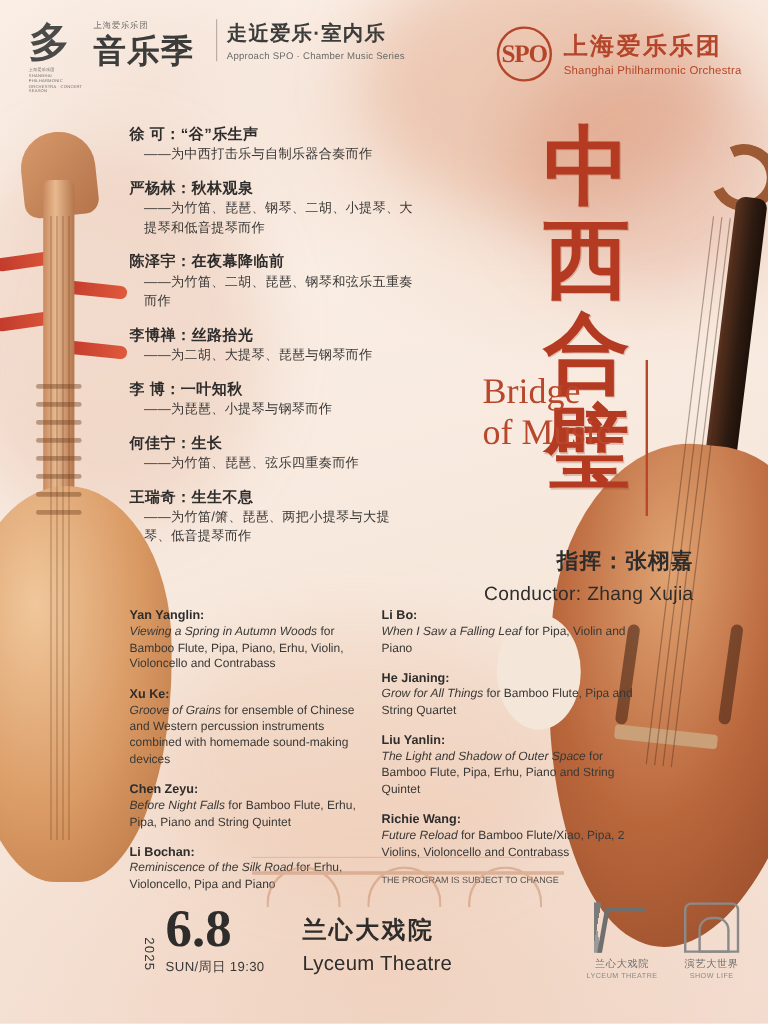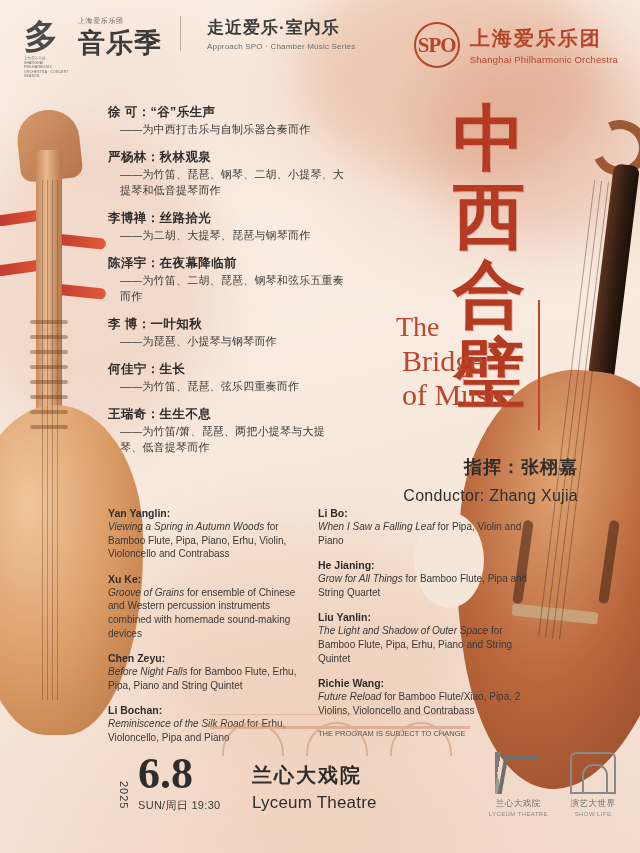--- a/index.html
+++ b/index.html
@@ -104,21 +104,21 @@
   .logo-left { position: absolute; left: 24px; top: 16px; display: flex; align-items: flex-start; gap: 8px; }
   .spo-mark {
     width: 46px; height: 50px; position: relative; flex: 0 0 auto;
   }
   .spo-mark .glyph {
     font-size: 34px; color: #4a4a48; line-height: 40px; font-weight: bold;
   }
   .spo-mark .sub { font-size: 3.4px; color: #6a6a68; line-height: 4.6px; letter-spacing: .2px; }
   .season-cn { font-size: 27px; font-weight: bold; color: #3c3c3a; letter-spacing: 1px; line-height: 30px; text-align: right; }
   .season-en-top { font-size: 7px; color: #6b6b69; letter-spacing: .6px; margin-bottom: 2px; }
-  .series-block { margin-left: 10px; padding-left: 26px; border-left: 1px solid rgba(90,60,45,0.35); }
+  .series-block { margin-left: 10px; padding-left: 8px; border-left: 1px solid rgba(90,60,45,0.35); }
   .series-cn { font-size: 17px; font-weight: bold; color: #3c3c3a; letter-spacing: 1px; }
   .series-en { font-size: 8px; color: #6b6b69; margin-top: 3px; letter-spacing: .2px; }
 
   .logo-right { position: absolute; right: 22px; top: 22px; display: flex; align-items: center; gap: 10px; }
   .spo-circle {
     width: 46px; height: 46px; border-radius: 50%;
     border: 2px solid #b4452a; color: #b4452a;
     display: flex; align-items: center; justify-content: center;
     font-family: "Liberation Serif", serif; font-size: 21px; font-weight: bold; letter-spacing: -1px;
   }
@@ -291,26 +291,26 @@
   <div class="program-cn">
     <div class="prog-item">
       <div class="prog-title">徐  可：“谷”乐生声</div>
       <div class="prog-desc">——为中西打击乐与自制乐器合奏而作</div>
     </div>
     <div class="prog-item">
       <div class="prog-title">严杨林：秋林观泉</div>
       <div class="prog-desc">——为竹笛、琵琶、钢琴、二胡、小提琴、大提琴和低音提琴而作</div>
     </div>
     <div class="prog-item">
+      <div class="prog-title">陈泽宇：在夜幕降临前</div>
+      <div class="prog-desc">——为竹笛、二胡、琵琶、钢琴和弦乐五重奏而作</div>
+    </div>
+    <div class="prog-item">
       <div class="prog-title">李博禅：丝路拾光</div>
       <div class="prog-desc">——为二胡、大提琴、琵琶与钢琴而作</div>
-    </div>
-    <div class="prog-item">
-      <div class="prog-title">陈泽宇：在夜幕降临前</div>
-      <div class="prog-desc">——为竹笛、二胡、琵琶、钢琴和弦乐五重奏而作</div>
     </div>
     <div class="prog-item">
       <div class="prog-title">李  博：一叶知秋</div>
       <div class="prog-desc">——为琵琶、小提琴与钢琴而作</div>
     </div>
     <div class="prog-item">
       <div class="prog-title">何佳宁：生长</div>
       <div class="prog-desc">——为竹笛、琵琶、弦乐四重奏而作</div>
     </div>
     <div class="prog-item">
@@ -322,21 +322,20 @@
   <div class="bigtitle">
     <div class="ch">中</div>
     <div class="ch">西</div>
     <div class="ch">合</div>
     <div class="ch">璧</div>
   </div>
 
   <div class="title-rule"></div>
 
   <div class="en-title">
-    <div class="l1">The</div>
     <div class="l2">Bridge</div>
     <div class="l3">of Music</div>
   </div>
 
   <div class="conductor">
     <div class="cn">指挥：张栩嘉</div>
     <div class="en">Conductor: Zhang Xujia</div>
   </div>
 
   <div class="program-en">

